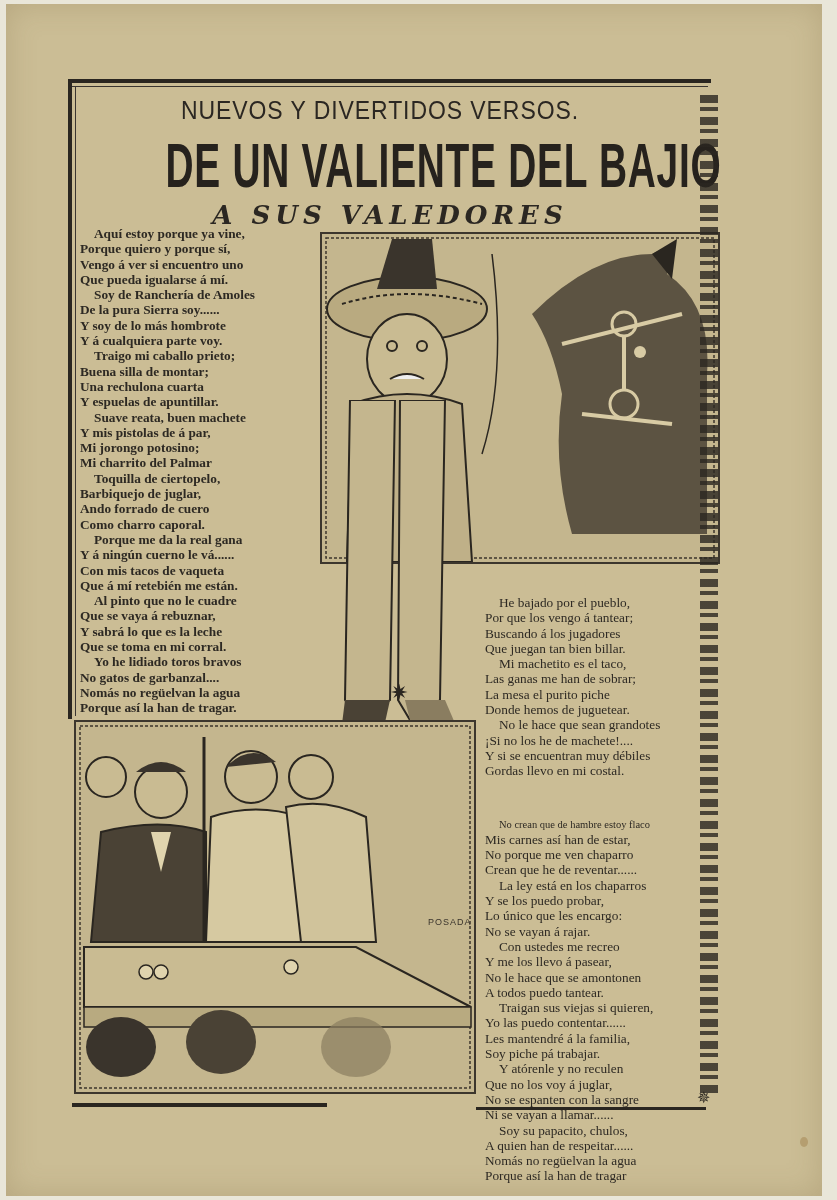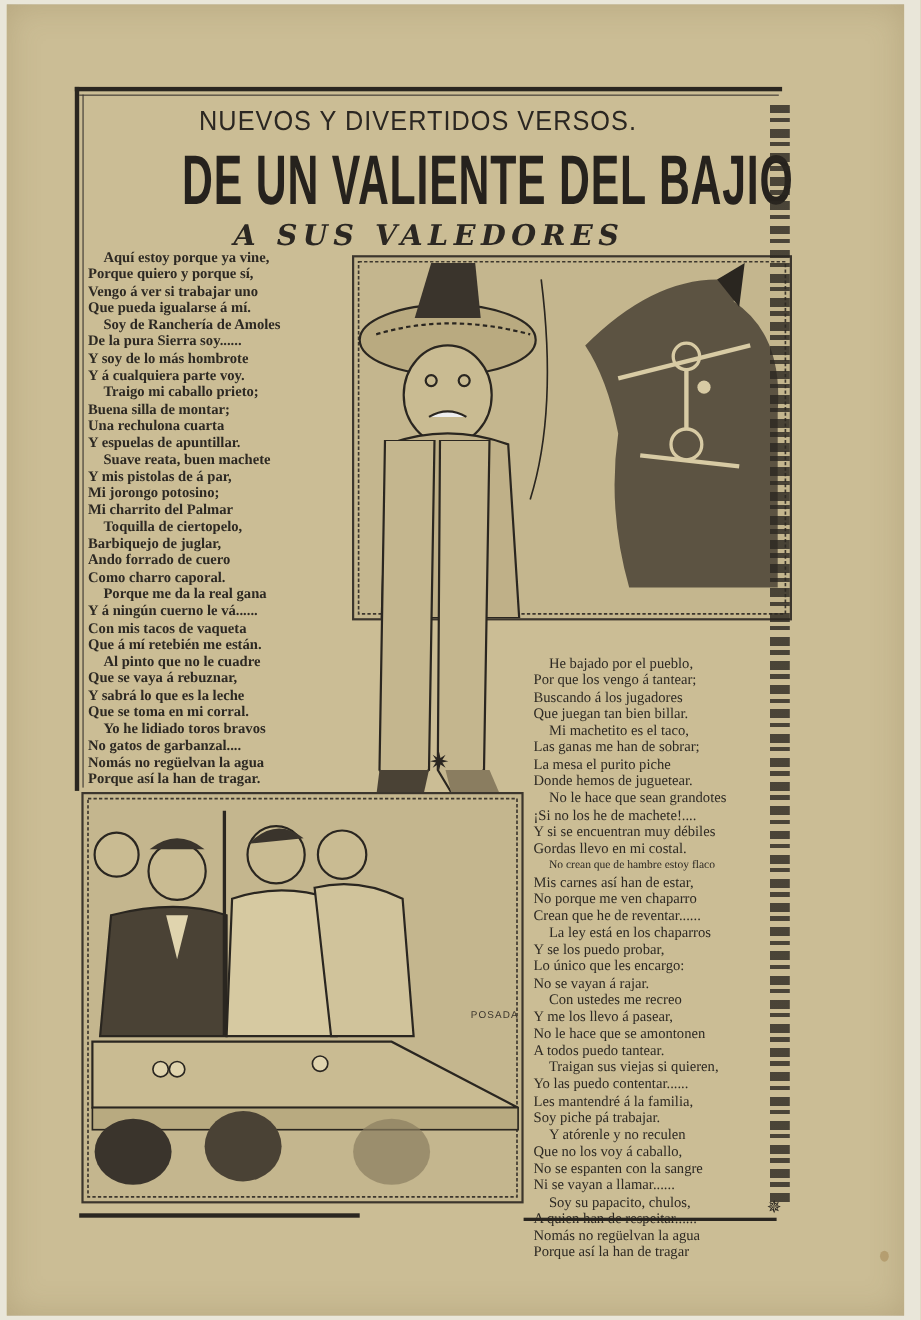--- a/index.html
+++ b/index.html
@@ -13,21 +13,21 @@
   .subtitle { position:absolute; left:80px; top:96px; width:600px; text-align:center;
               font-family:"Liberation Sans Narrow","Liberation Sans",sans-serif; font-size:25px; color:#2b2722; letter-spacing:1px; transform:scaleX(0.92); }
   .title { position:absolute; left:78px; top:128px; width:625px; text-align:center;
            font-family:"Liberation Sans", sans-serif; font-weight:bold; font-size:54px; color:#26221d;
            transform:scaleX(0.72) scaleY(1.18); transform-origin:center top; white-space:nowrap; letter-spacing:1px; }
   .dedication { position:absolute; left:150px; top:200px; width:480px; text-align:center;
                 font-family:"DejaVu Serif", serif; font-weight:bold; font-size:26px; color:#2b2722; letter-spacing:5px;font-style:italic; }
   .verses { position:absolute; font-family:"Liberation Serif","DejaVu Serif",serif; color:#2d2923; font-size:13.3px; line-height:15.3px; }
   .verses .ln { white-space:nowrap; }
   .verses .ind { padding-left:14px; }
-  .verses .small { font-size:10.5px; }
+  .verses .small { font-size:10.5px;margin-top:38px; }
   .left-verses { left:80px; top:226px; width:240px;font-weight:bold; }
   .right-verses { left:485px; top:595px; width:220px; }
   .illus { position:absolute; border:2px solid #3c362d; background:#c4b68e; overflow:hidden; }
   .illus-figure { left:320px; top:232px; width:396px; height:328px; }
   .illus-billiards { left:74px; top:720px; width:398px; height:370px; }
   .figure-body { position:absolute; left:320px; top:400px; width:150px; height:355px; }
   .border-orn { position:absolute; left:700px; top:95px; width:18px; height:1000px;
                 background: repeating-linear-gradient(180deg, #2a2620 0 8px, transparent 8px 12px, #2a2620 12px 16px, transparent 16px 22px); opacity:0.8; }
   .bottom-rule-left { position:absolute; left:72px; top:1103px; width:255px; height:4px; background:#2a2620; }
   .bottom-rule-right { position:absolute; left:476px; top:1107px; width:230px; height:3px; background:#2a2620; }
@@ -46,21 +46,21 @@
 <div class="frame-left"></div>
 <div class="frame-left2"></div>
 
 <div class="subtitle">NUEVOS Y DIVERTIDOS VERSOS.</div>
 <div class="title">DE UN VALIENTE DEL BAJIO</div>
 <div class="dedication">A SUS VALEDORES</div>
 
 <div class="verses left-verses" id="left-col">
     <div class="ln ind">Aquí estoy porque ya vine,</div>
     <div class="ln">Porque quiero y porque sí,</div>
-    <div class="ln">Vengo á ver si trabajar uno</div>
+    <div class="ln">Vengo á ver si encuentro uno</div>
     <div class="ln">Que pueda igualarse á mí.</div>
     <div class="ln ind">Soy de Ranchería de Amoles</div>
     <div class="ln">De la pura Sierra soy......</div>
     <div class="ln">Y soy de lo más hombrote</div>
     <div class="ln">Y á cualquiera parte voy.</div>
     <div class="ln ind">Traigo mi caballo prieto;</div>
     <div class="ln">Buena silla de montar;</div>
     <div class="ln">Una rechulona cuarta</div>
     <div class="ln">Y espuelas de apuntillar.</div>
     <div class="ln ind">Suave reata, buen machete</div>
@@ -176,21 +176,21 @@
     <div class="ln">No se vayan á rajar.</div>
     <div class="ln ind">Con ustedes me recreo</div>
     <div class="ln">Y me los llevo á pasear,</div>
     <div class="ln">No le hace que se amontonen</div>
     <div class="ln">A todos puedo tantear.</div>
     <div class="ln ind">Traigan sus viejas si quieren,</div>
     <div class="ln">Yo las puedo contentar......</div>
     <div class="ln">Les mantendré á la familia,</div>
     <div class="ln">Soy piche pá trabajar.</div>
     <div class="ln ind">Y atórenle y no reculen</div>
-    <div class="ln">Que no los voy á caballo,</div>
+    <div class="ln">Que no los voy á juglar,</div>
     <div class="ln">No se espanten con la sangre</div>
     <div class="ln">Ni se vayan a llamar......</div>
     <div class="ln ind">Soy su papacito, chulos,</div>
     <div class="ln">A quien han de respeitar......</div>
     <div class="ln">Nomás no regüelvan la agua</div>
     <div class="ln">Porque así la han de tragar</div>
   </div>
 
 <div class="border-orn"></div>
 <div class="star">✵</div>

